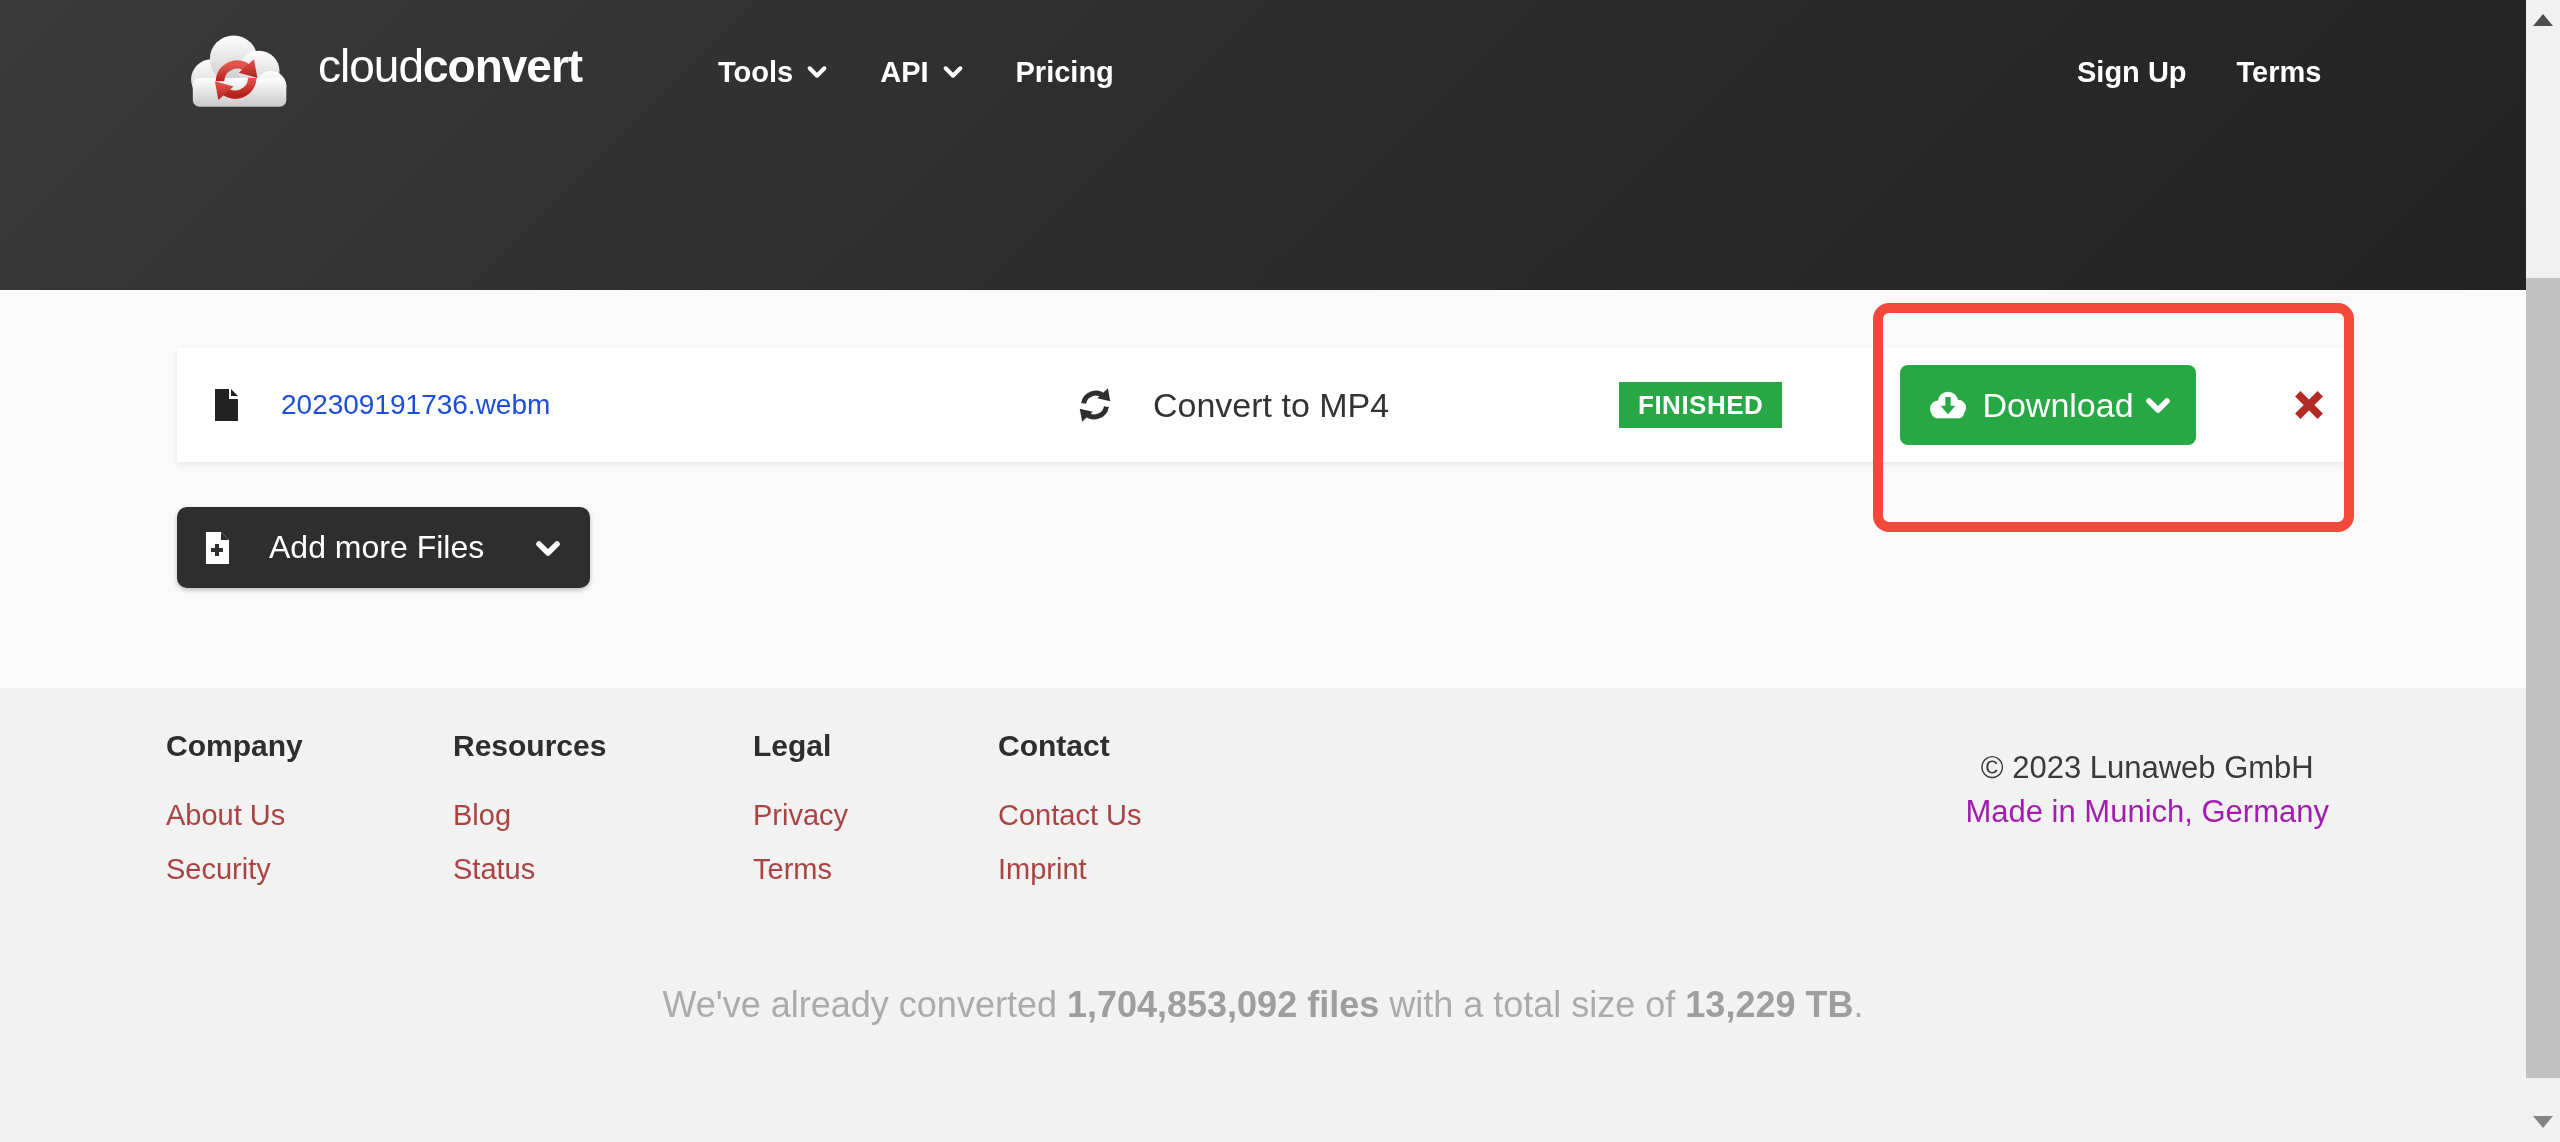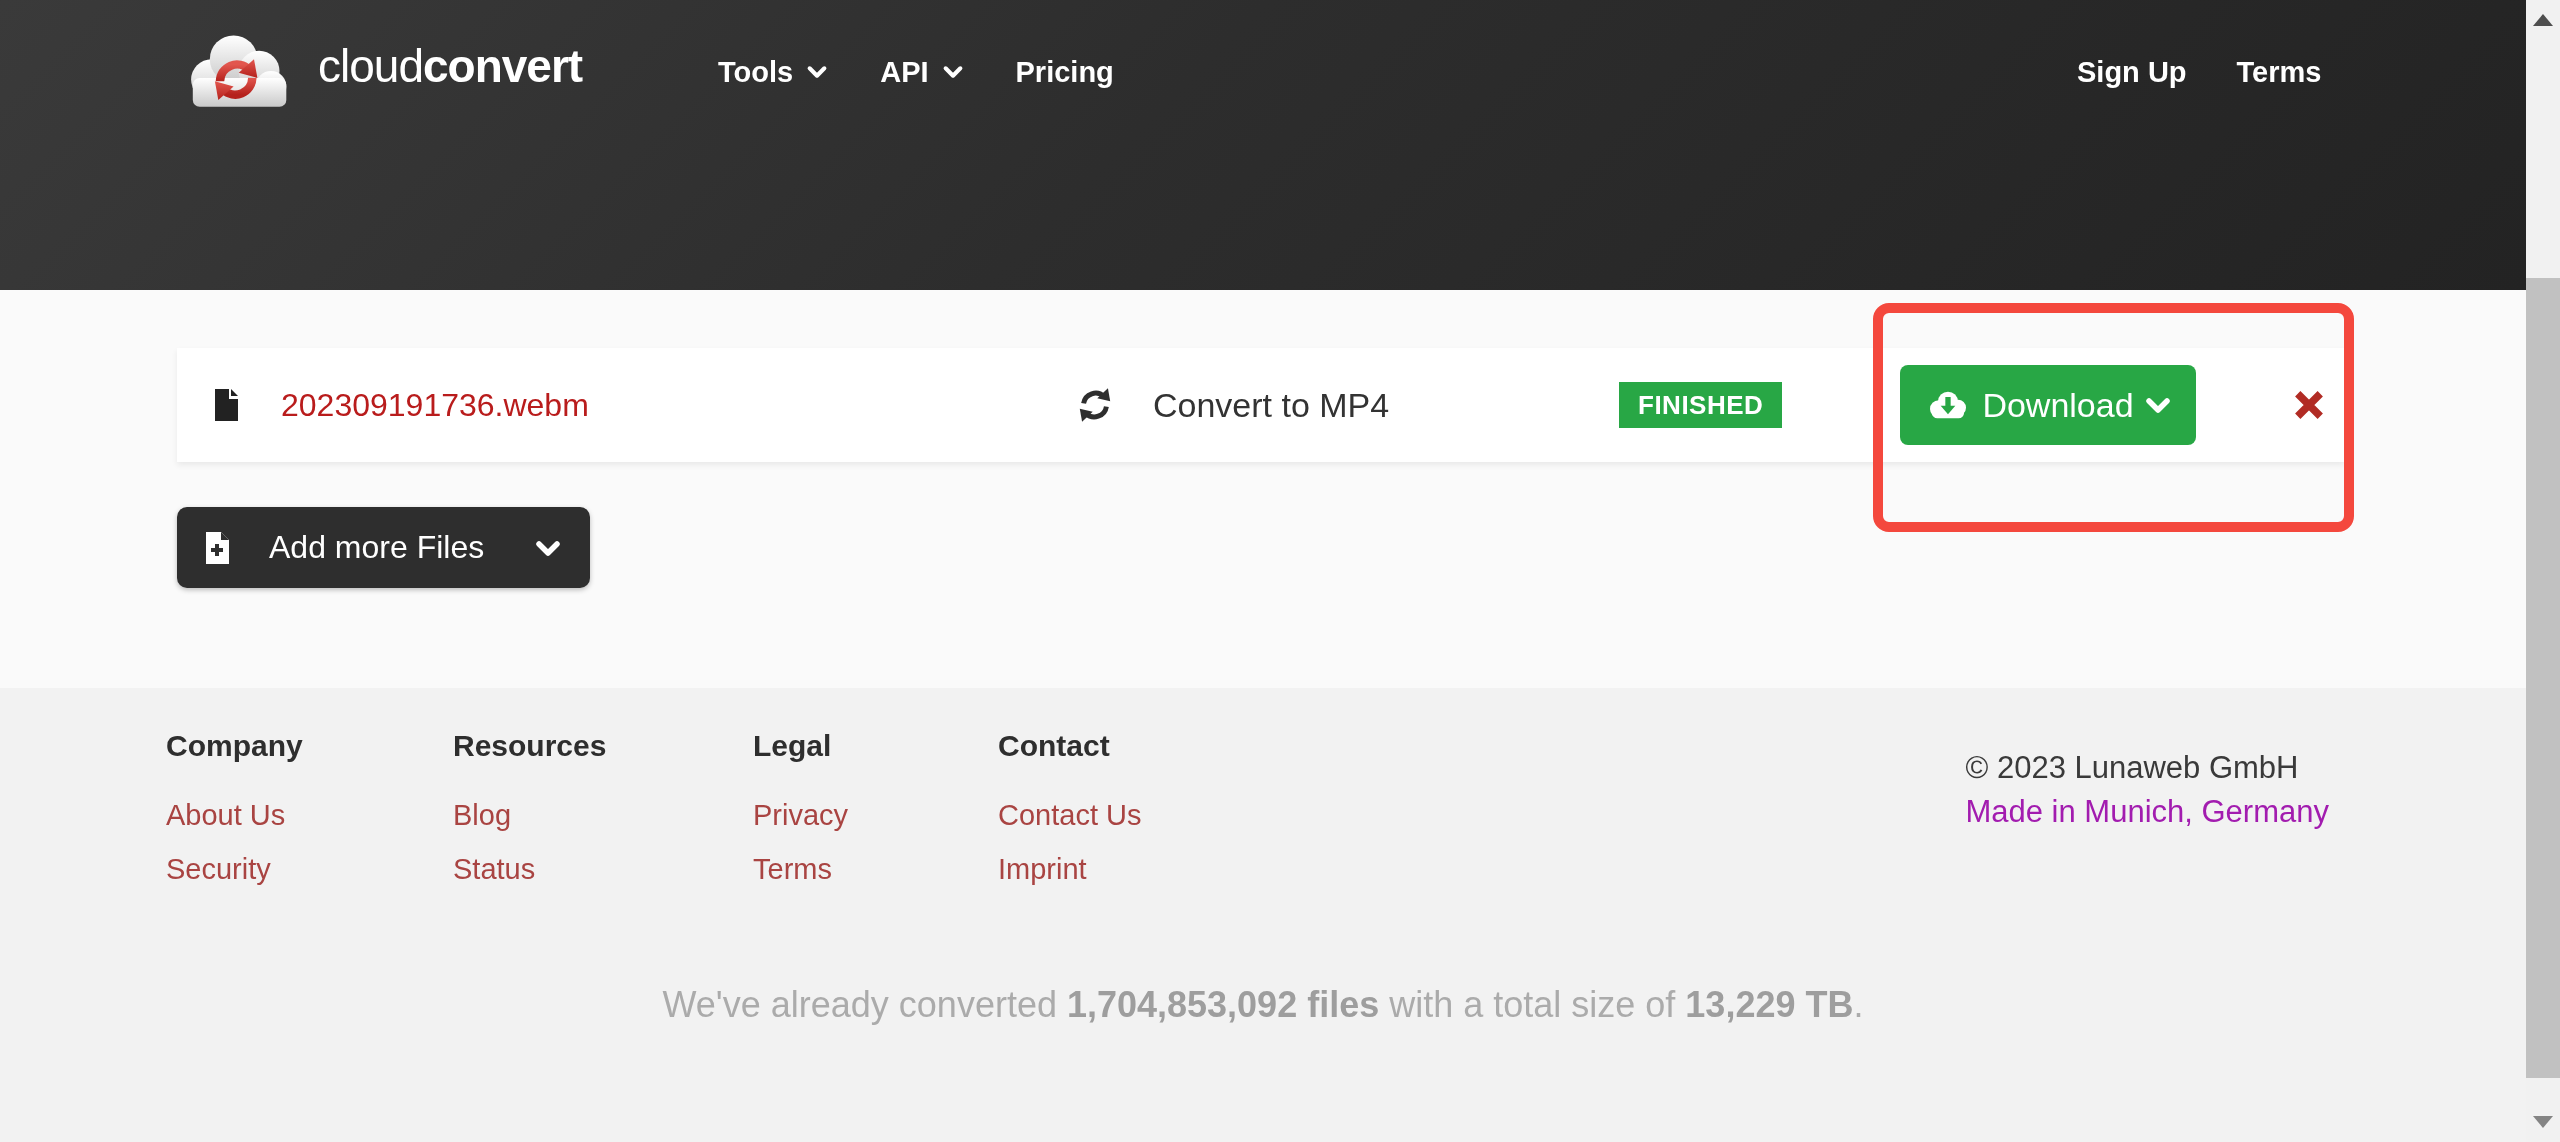--- a/index.html
+++ b/index.html
@@ -49,21 +49,21 @@
   
   .file-card {
     position: absolute; left: 177px; top: 348px;
     width: 2168px; height: 114px;
     background: #ffffff;
     box-shadow: 0 3px 6px rgba(0,0,0,0.07);
   }
   .file-icon { position: absolute; left: 37px; top: 50%; transform: translateY(-50%); width: 24px; height: 32px; }
   .file-name {
     position: absolute; left: 104px; top: 50%; transform: translateY(-50%);
-    font-size: 32px; color: #b91c1c;
+    font-size: 28px; color: #1d4ed8;
   }
   .sync-icon { position: absolute; left: 899px; top: 50%; transform: translateY(-50%); width: 38px; height: 38px; }
   .convert-action {
     position: absolute; left: 976px; top: 50%; transform: translateY(-50%);
     font-size: 34px; color: #333333;
   }
   .status-badge {
     position: absolute; left: 1442px; top: 50%; transform: translateY(-50%);
     height: 46px; padding: 0 19px;
     display: inline-flex; align-items: center;
@@ -117,21 +117,21 @@
     width: 2526px; height: 454px;
     background: #f2f2f2;
   }
   .f-col { position: absolute; top: 40px; }
   .f-col-1 { left: 166px; }
   .f-col-2 { left: 453px; }
   .f-col-3 { left: 753px; }
   .f-col-4 { left: 998px; }
   .f-title { font-size: 30px; font-weight: 700; color: #2e2e2e; line-height: 36px; margin-bottom: 24px; }
   .f-link { display: block; font-size: 29px; color: #a94442; line-height: 54px; text-decoration: none; cursor: pointer; }
-  .f-copy { position: absolute; right: 197px; top: 58px; text-align: left; margin-left: 42px; }
+  .f-copy { position: absolute; right: 197px; top: 58px; text-align: center; margin-left: 42px; }
   .f-copy .copy-line { font-size: 31px; color: #3a3a3a; line-height: 44px; }
   .f-copy .made-line { font-size: 31px; color: #a21caf; line-height: 44px; }
   .f-stats {
     position: absolute; left: 163px; top: 296px; width: 2200px;
     text-align: center; font-size: 36px; color: #ababab;
   }
   .f-stats b { font-weight: 700; color: #9e9e9e; }
 
   
   .scrollbar {

